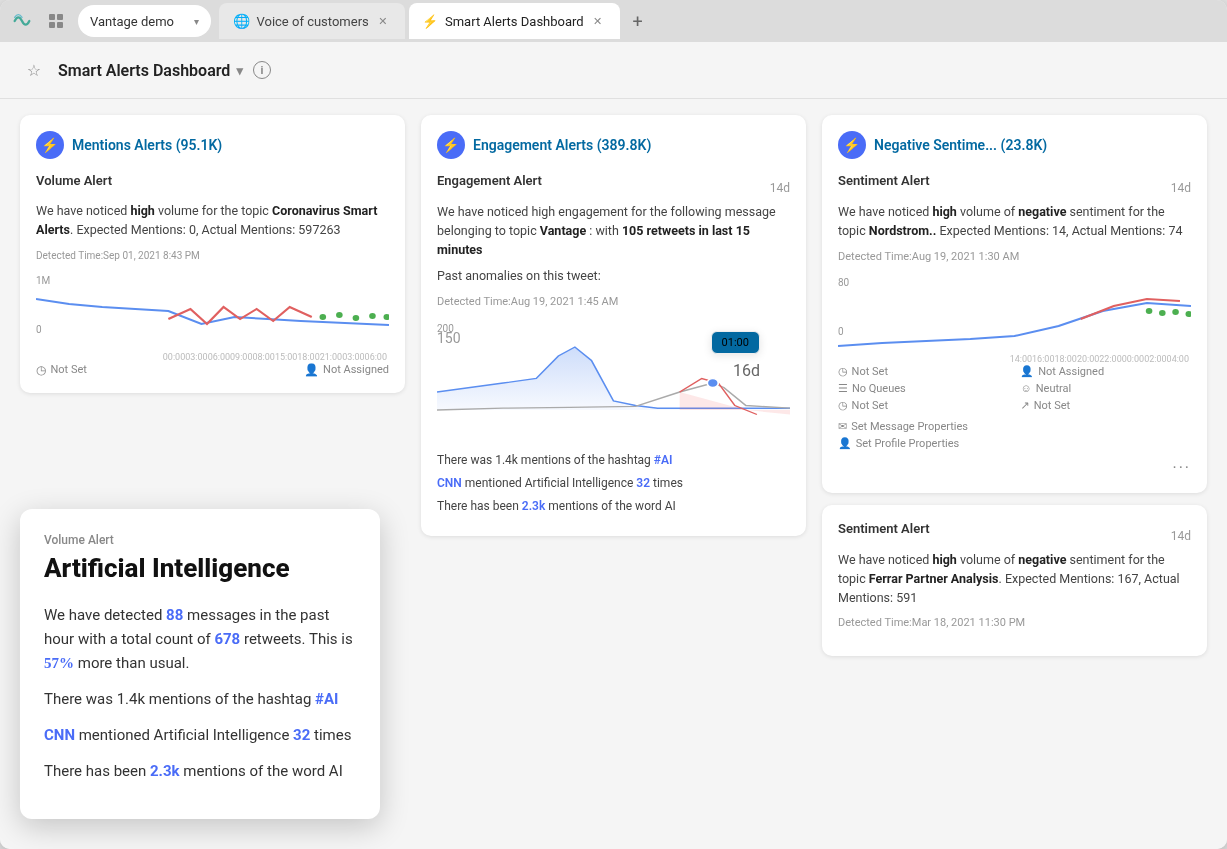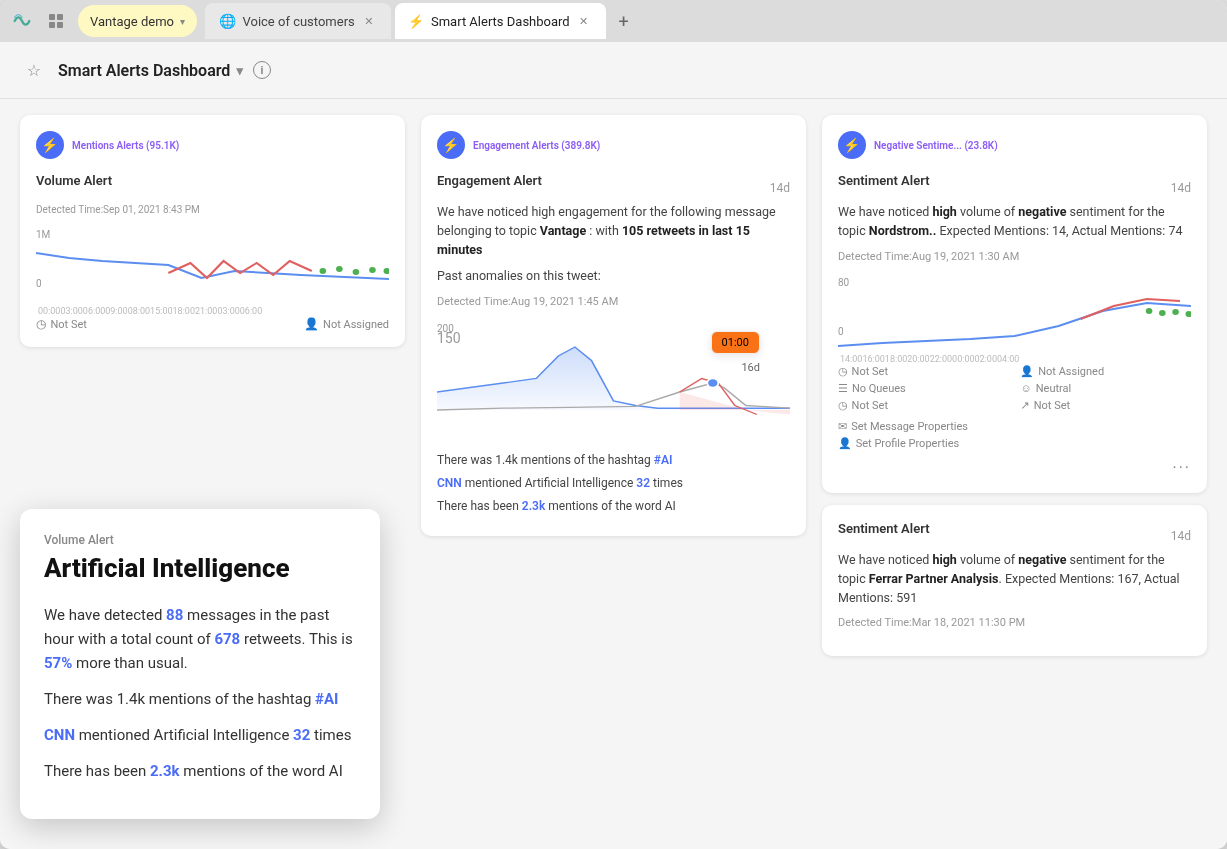--- a/index.html
+++ b/index.html
@@ -93,27 +93,27 @@
       height: 28px;
       display: flex;
       align-items: center;
       justify-content: center;
       color: #666;
       font-size: 18px;
       cursor: pointer;
     }
 
     .vantage-tab {
-      background: #fef9c3;
+      background: #ffffff;
       border-radius: 20px;
       padding: 0 12px;
       height: 32px;
       display: flex;
       align-items: center;
-      gap: 6px;
+      gap: 20px;
       font-size: 13px;
       color: #333;
       margin-right: 4px;
     }
 
     
     .content-area {
       background: #f5f5f5;
       flex: 1;
       overflow: hidden;
@@ -199,23 +199,23 @@
       background: #4a6cf7;
       border-radius: 50%;
       display: flex;
       align-items: center;
       justify-content: center;
       color: white;
       font-size: 14px;
     }
 
     .card-title {
-      font-size: 10px;
+      font-size: 14px;
       font-weight: 600;
-      color: #8b5cf6;
+      color: #0369a1;
     }
 
     .alert-type {
       font-size: 13px;
       font-weight: 600;
       color: #333;
       margin-bottom: 6px;
     }
 
     .alert-time {
@@ -352,38 +352,39 @@
     }
 
     .popup-text .num {
       color: #4a6cf7;
       font-weight: 700;
     }
 
     .popup-text .pct {
       color: #4a6cf7;
       font-weight: 700;
+      font-family: Liberation Serif, serif;
     }
 
     .blue-text { color: #4a6cf7; font-weight: 600; }
 
     .engagement-bullets {
       margin-top: 8px;
     }
     .engagement-bullet {
       font-size: 12px;
       color: #444;
       line-height: 1.6;
       margin-bottom: 4px;
     }
 
     
     .time-labels {
       display: flex;
-      justify-content: flex-start;
+      justify-content: flex-end;
       font-size: 9px;
       color: #bbb;
       padding: 0 2px;
     }
   </style>
 </head>
 <body>
 
 <div class="browser-frame">
 
@@ -446,20 +447,23 @@
         <div class="alert-card">
           <div class="card-header">
             <div class="card-icon">⚡</div>
             <span class="card-title">Mentions Alerts (95.1K)</span>
           </div>
 
           <div class="alert-row">
             <span class="alert-type">Volume Alert</span>
           </div>
 
+          <div class="alert-text">
+            We have noticed <strong>high</strong> volume for the topic <strong>Coronavirus Smart Alerts</strong>. Expected Mentions: 0, Actual Mentions: 597263
+          </div>
           <div class="alert-text" style="color:#999;font-size:10px;">Detected Time:Sep 01, 2021 8:43 PM</div>
 
           <div class="mini-chart">
             <span class="chart-label chart-top-label">1M</span>
             <span class="chart-label chart-bottom-label">0</span>
             <svg class="chart-svg" viewBox="0 0 320 60" preserveAspectRatio="none">
 
               <polyline points="0,10 30,15 60,18 90,20 120,22 150,35 180,28 210,30 240,32 280,34 320,36" fill="none" stroke="#5b8ef0" stroke-width="2"></polyline>
 
               <polyline points="120,30 140,20 155,35 170,18 185,30 200,20 215,32 230,18 250,28" fill="none" stroke="#e06060" stroke-width="2"></polyline>
@@ -532,24 +536,24 @@
 
               <polyline points="0,90 60,88 120,87 180,86 220,70 250,60 260,65 280,85 320,88" fill="none" stroke="#aaa" stroke-width="1.5"></polyline>
 
               <polyline points="220,70 240,55 255,60 270,85 290,95" fill="none" stroke="#e06060" stroke-width="1.5"></polyline>
 
               <circle cx="250" cy="60" r="5" fill="#5b8ef0" stroke="white" stroke-width="1.5"></circle>
 
               <polygon points="220,90 220,70 280,90 320,95 320,90" fill="rgba(240,100,100,0.15)"></polygon>
             </svg>
             
-            <div style="position:absolute;right:30px;top:10px;background:#f97316;border:1px solid #eee;border-radius:6px;padding:4px 10px;font-size:11px;box-shadow:0 2px 8px rgba(0,0,0,0.1);">
+            <div style="position:absolute;right:30px;top:10px;background:#0369a1;border:1px solid #eee;border-radius:6px;padding:4px 10px;font-size:11px;box-shadow:0 2px 8px rgba(0,0,0,0.1);">
               <span>01:00</span>
             </div>
-            <div style="position:absolute;right:30px;top:40px;font-size:11px;color:#666;">16d</div>
+            <div style="position:absolute;right:30px;top:40px;font-size:16px;color:#666;">16d</div>
           </div>
 
           <div class="engagement-bullets">
             <div class="engagement-bullet">
               There was 1.4k mentions of the hashtag <span class="blue-text">#AI</span>
             </div>
             <div class="engagement-bullet">
               <span class="blue-text">CNN</span> mentioned Artificial Intelligence <span class="blue-text">32</span> times
             </div>
             <div class="engagement-bullet">

